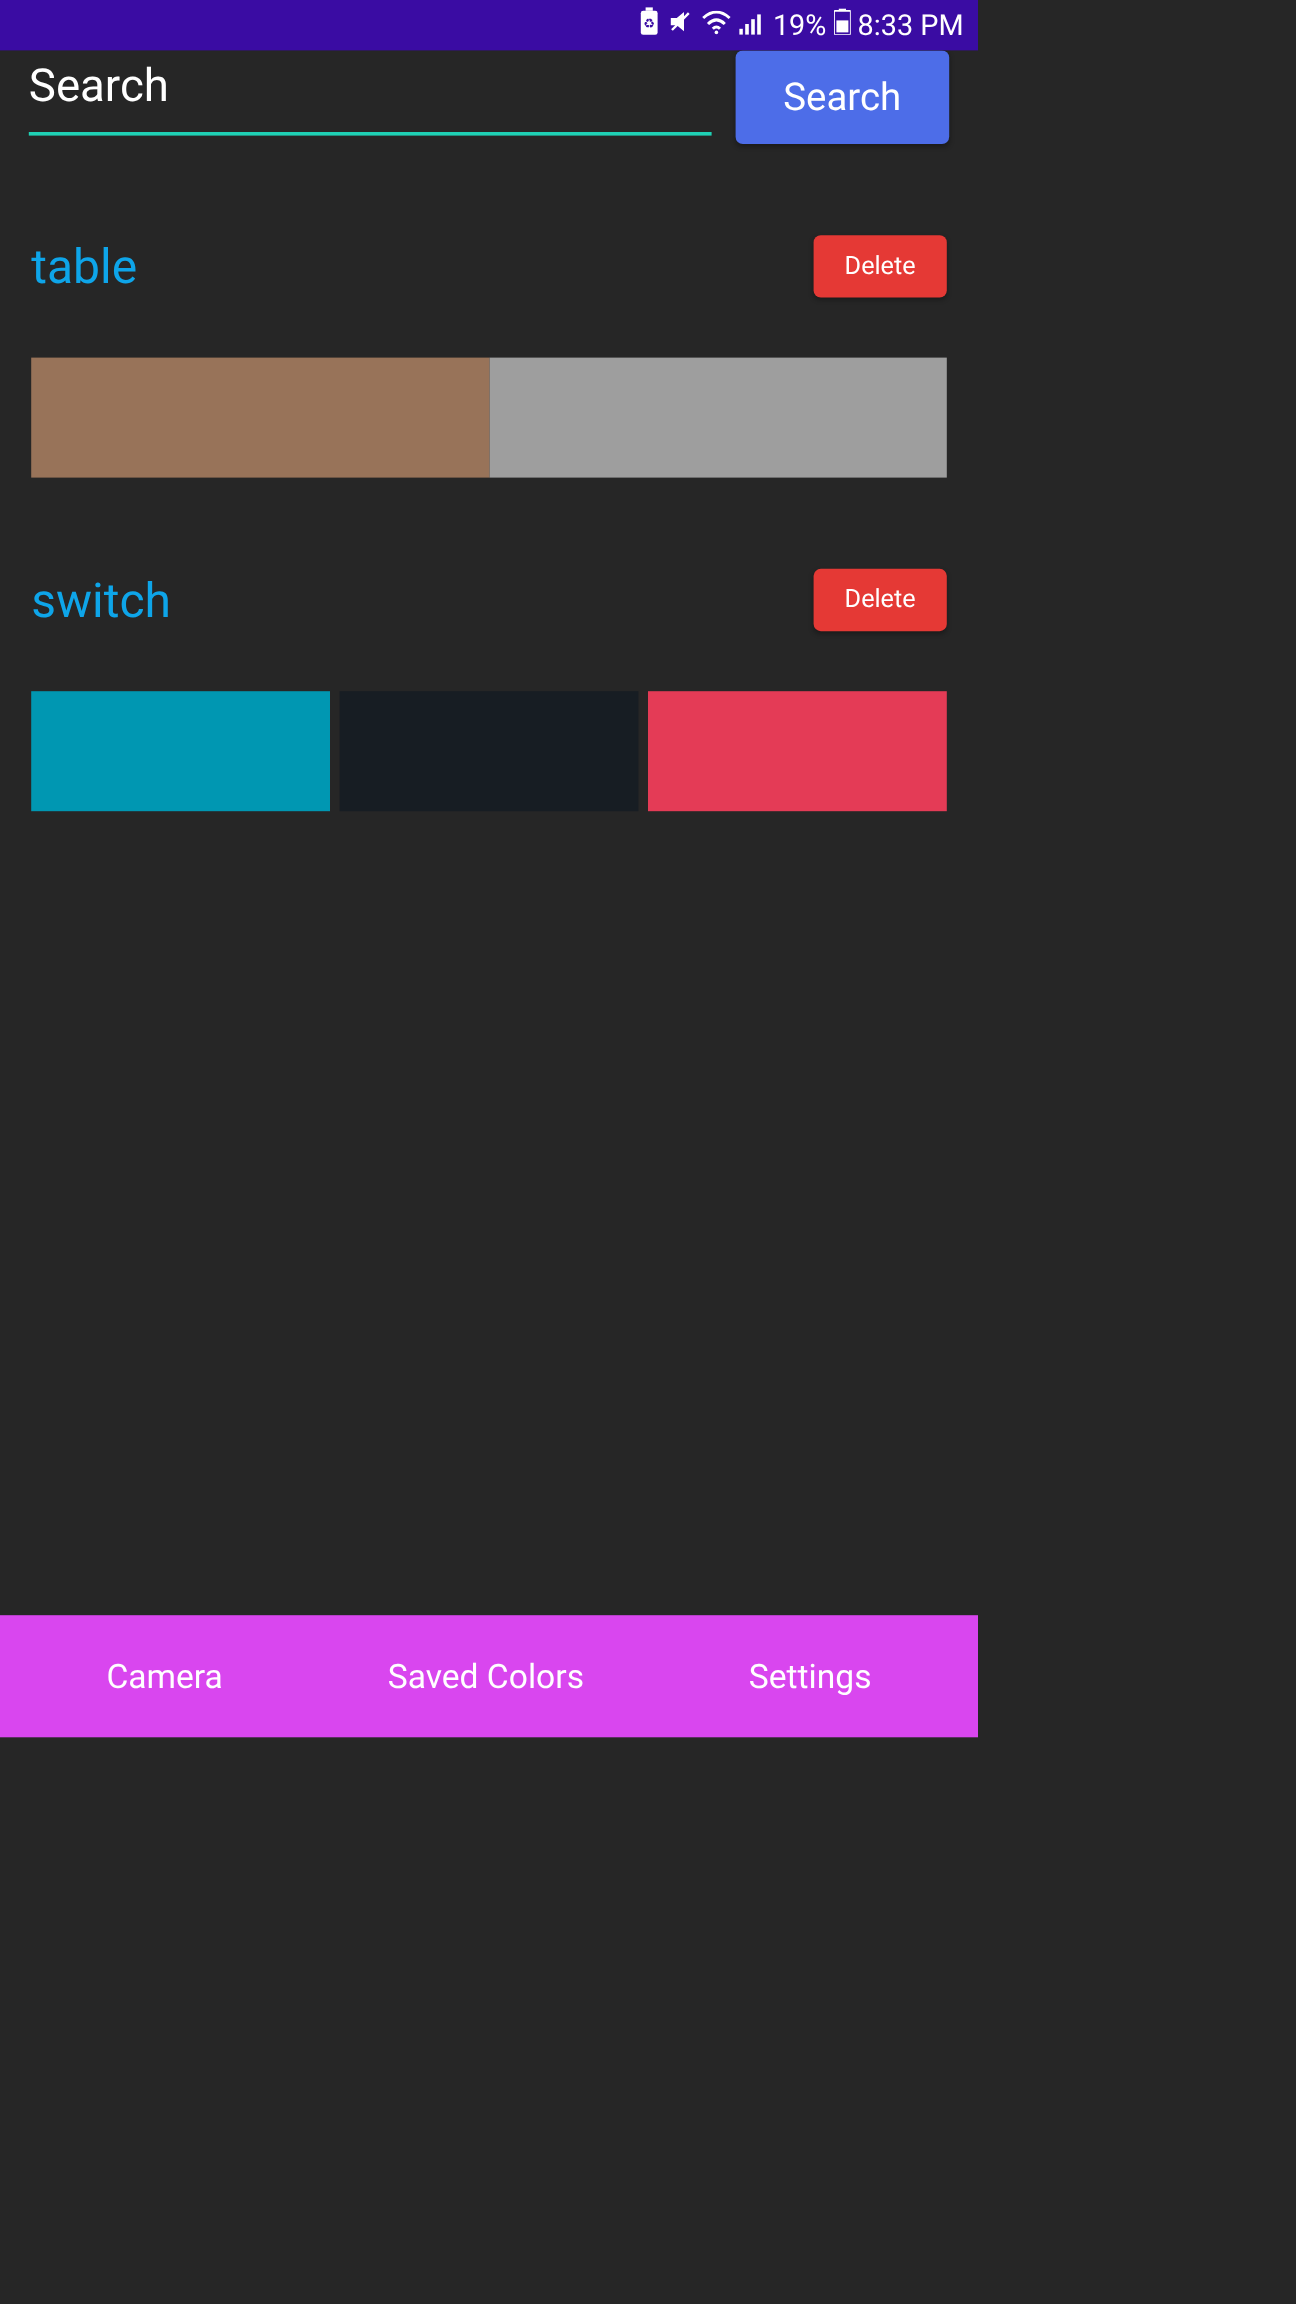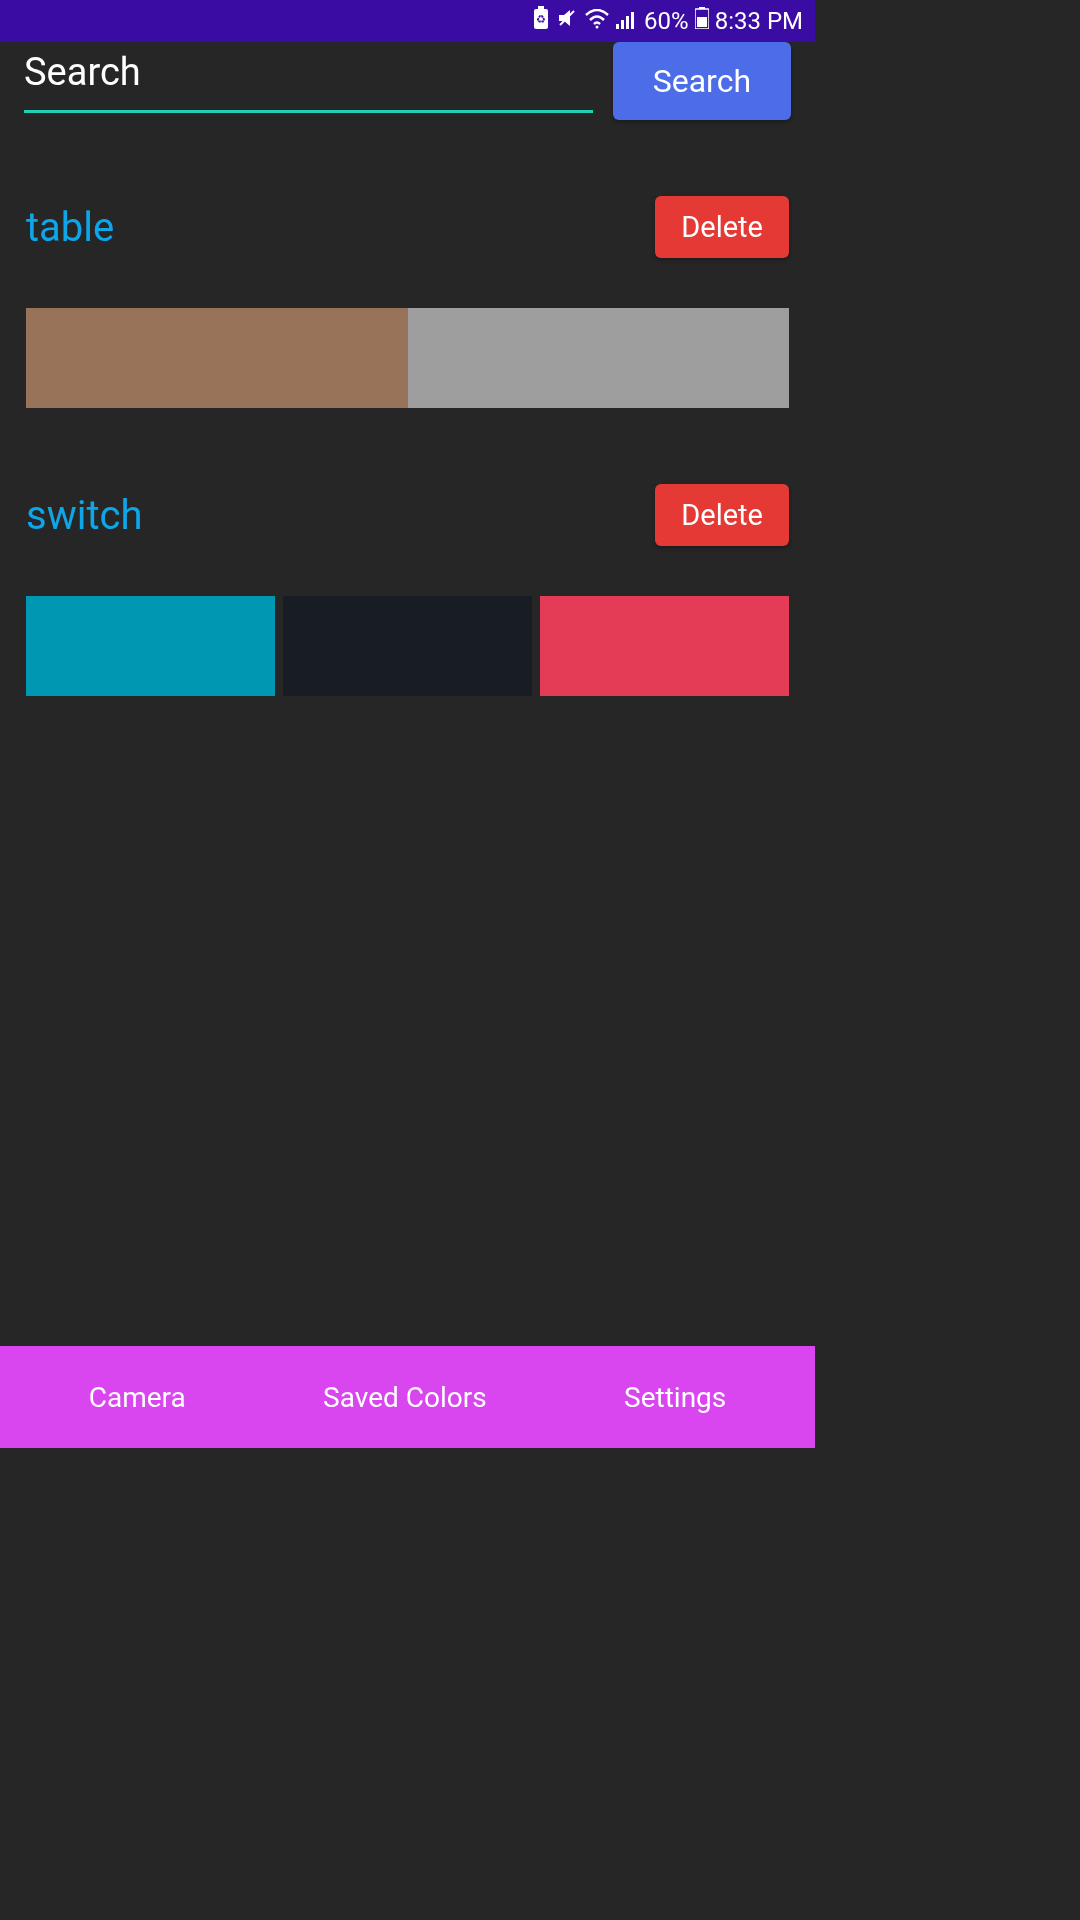--- a/index.html
+++ b/index.html
@@ -87,21 +87,21 @@
   }
   .scheme-name {
     color: #0ea5e9;
     font-size: 40px;
     font-weight: 400;
   }
   .delete-button {
     background: #e53935;
     color: #ffffff;
     border: none;
-    font-size: 29px;
+    font-size: 21px;
     font-weight: 400;
     padding: 14px 26px;
     border-radius: 6px;
     cursor: pointer;
     box-shadow: 0 2px 4px rgba(0,0,0,0.3);
   }
   .swatches {
     display: flex;
     gap: 8px;
   }
@@ -161,21 +161,21 @@
         </svg>
     </span>
     <span>
       <svg width="22" height="20" viewBox="0 0 22 20">
           <rect x="0" y="15" width="3" height="5" fill="#fff"></rect>
           <rect x="5" y="11" width="3" height="9" fill="#fff"></rect>
           <rect x="10" y="7" width="3" height="13" fill="#fff"></rect>
           <rect x="15" y="3" width="3" height="17" fill="#fff"></rect>
         </svg>
     </span>
-    <span>60%</span>
+    <span>19%</span>
     <span>
       <svg width="14" height="22" viewBox="0 0 14 22">
           <rect x="0" y="2" width="14" height="20" rx="1" fill="none" stroke="#fff" stroke-width="1.5"></rect>
           <rect x="4" y="0" width="6" height="2" fill="#fff"></rect>
           <rect x="2" y="10" width="10" height="10" fill="#fff"></rect>
         </svg>
     </span>
     <span>8:33 PM</span>
   </div>
 </div>

